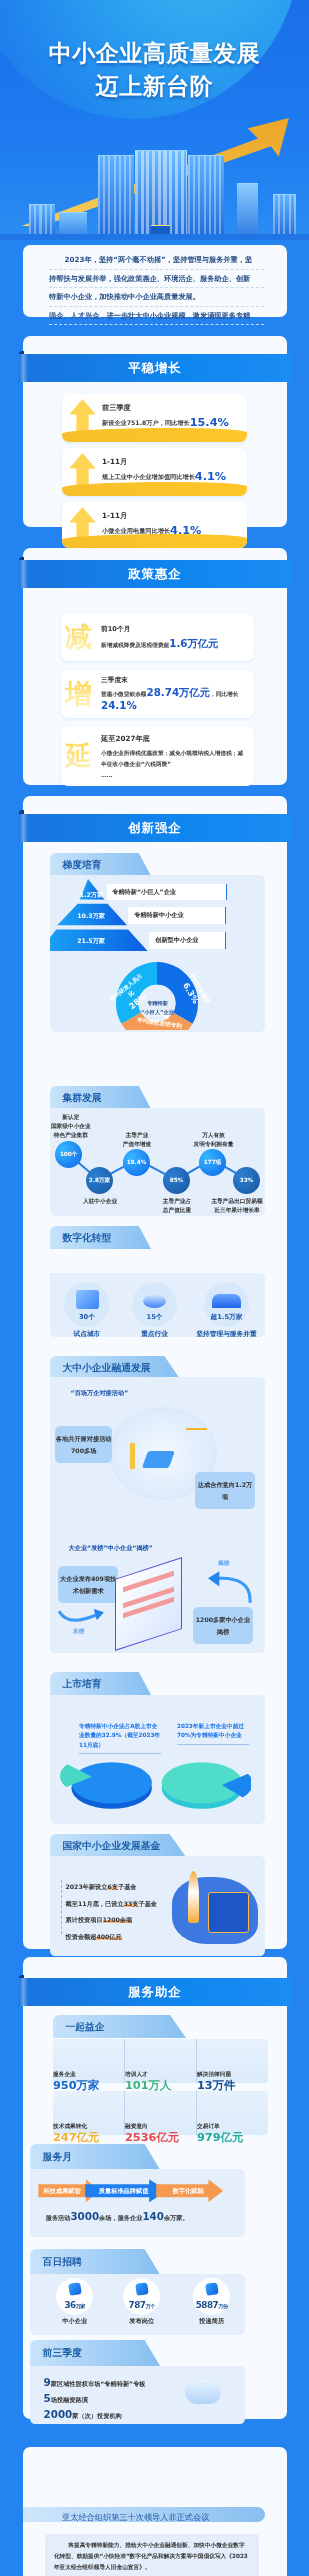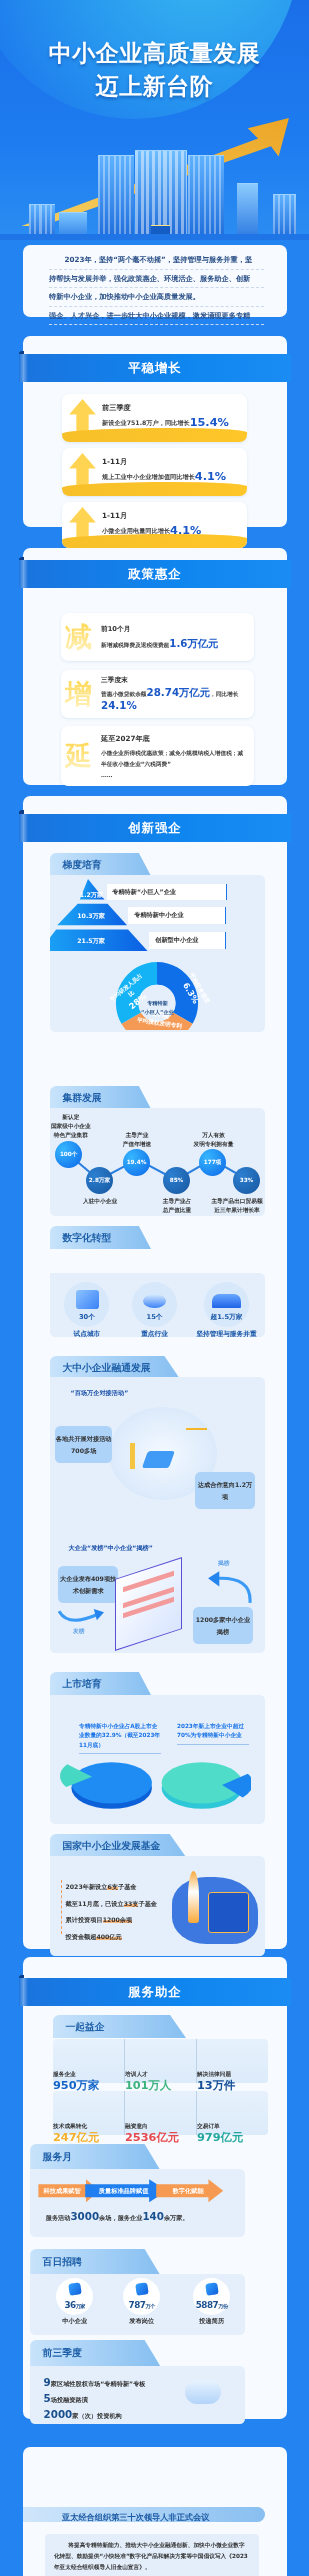--- a/index.html
+++ b/index.html
@@ -65,21 +65,21 @@
 
 .arrow-chev{position:absolute;height:23px;color:#fff;font-size:6.2px;font-weight:bold;line-height:23px;text-align:center;clip-path:polygon(0 22%,78% 22%,78% 0,100% 50%,78% 100%,78% 78%,0 78%)}
 
 .hr-item{position:absolute;width:37px;text-align:center}
 .hr-circ{width:37px;height:37px;border-radius:50%;background:#fff;margin:0 auto;position:relative}
 .hr-ic{position:absolute;left:12.4px;top:5.2px;width:12.4px;height:12.4px;border-radius:3.1px;background:linear-gradient(135deg,#35a3ff,#0f5fdb);transform:rotate(-8deg)}
 .hr-val{position:absolute;left:0;right:0;bottom:5.2px;font-size:8.8px;font-weight:bold;color:#1a4f8e;letter-spacing:-0.5px}
 .hr-val small{font-size:5.2px}
 .hr-lbl{font-size:6.2px;font-weight:bold;color:#333;margin-top:2.1px;white-space:nowrap}
 
-.pill{position:absolute;left:23px;height:15px;background:linear-gradient(90deg,#d0e6fb,#88bff0);border-radius:0 10.3px 10.3px 0;font-size:9.3px;font-weight:bold;color:#1d5aa4;line-height:20.6px;padding-left:39px;white-space:nowrap}
+.pill{position:absolute;left:23px;height:15px;background:linear-gradient(90deg,#d0e6fb,#88bff0);border-radius:0 10.3px 10.3px 0;font-size:9.3px;font-weight:normal;color:#1d5aa4;line-height:20.6px;padding-left:39px;white-space:nowrap}
 </style>
 </head>
 <body>
 
 <div class="hero">
   <div class="hero-arc"></div>
   <div class="hero-title">
     <div>中小企业高质量发展</div>
     <div>迈上新台阶</div>
   </div>

